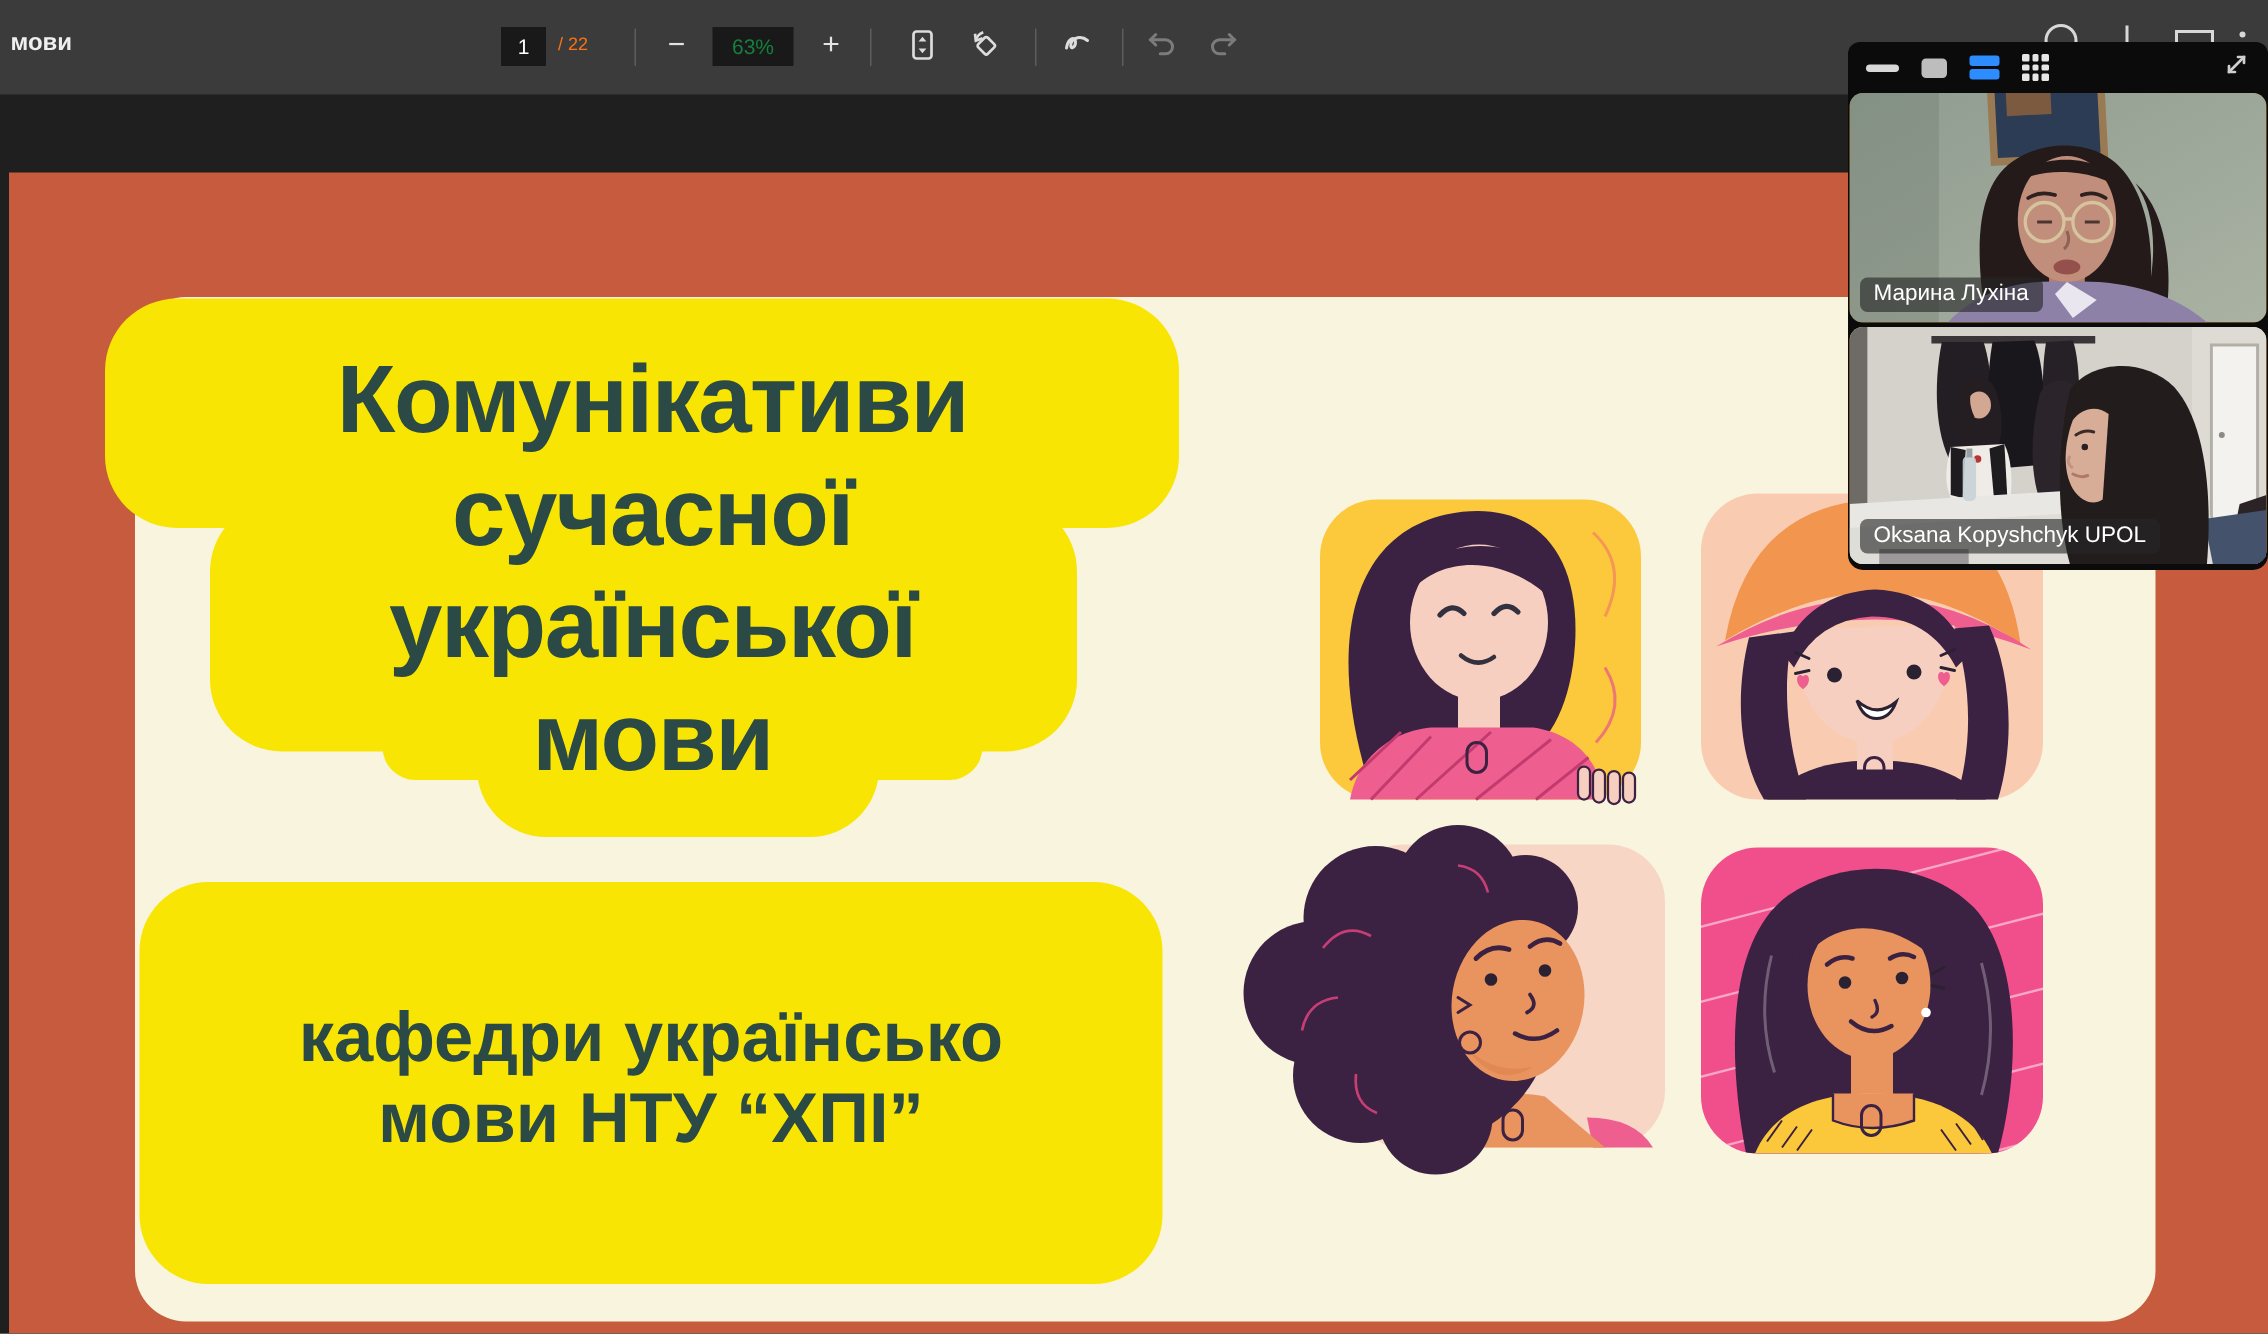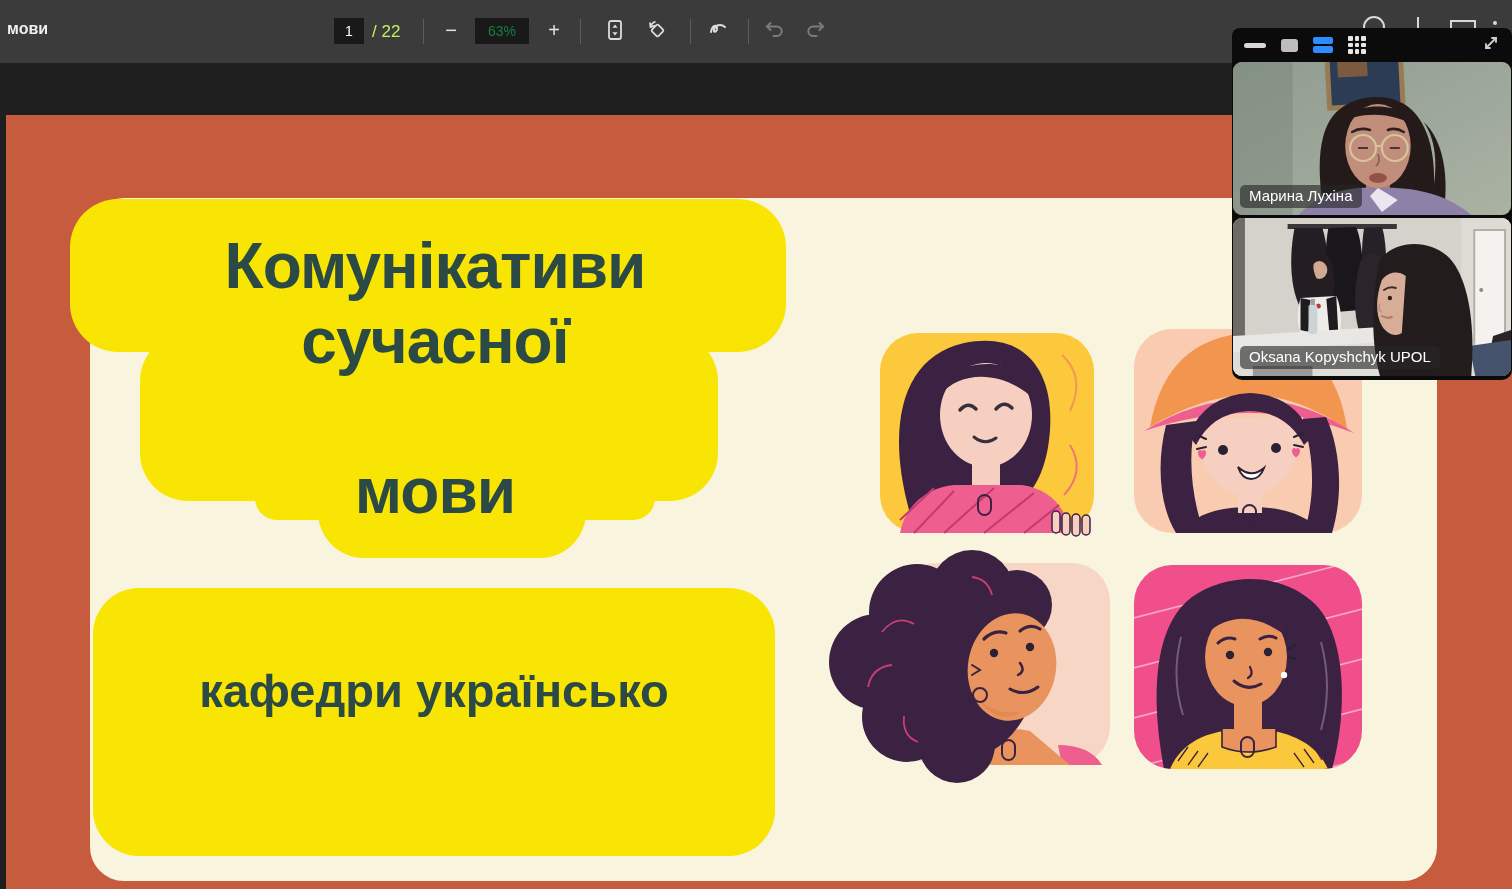--- a/index.html
+++ b/index.html
@@ -9,21 +9,21 @@
   }
   *{box-sizing:border-box;margin:0;padding:0}
   body{background:#111;font-family:"Liberation Sans",sans-serif;}
   .screen{position:relative;width:1512px;height:889px;overflow:hidden;background:#1f1f1f;}
 
   
   .toolbar{position:absolute;left:0;top:0;width:1512px;height:63px;background:var(--toolbar-bg);z-index:5;}
   .doc-title{position:absolute;left:7px;top:20px;font-size:16px;font-weight:bold;color:#efefef;}
   .page-input{position:absolute;left:334px;top:18px;width:30px;height:26px;background:var(--toolbar-box);
     border:none;color:#fff;font-size:14px;text-align:center;font-family:"Liberation Sans",sans-serif;}
-  .page-total{position:absolute;left:372px;top:22px;font-size:17px;color:#bef264;}
+  .page-total{position:absolute;left:372px;top:22px;font-size:12px;color:#f97316;}
   .tsep{position:absolute;top:19px;width:1px;height:25px;background:#5d5d5d;}
   .tbtn{position:absolute;top:16px;width:28px;height:28px;display:flex;align-items:center;justify-content:center;
     color:#e3e3e3;font-size:20px;cursor:pointer;background:none;border:none;}
   .zoom-box{position:absolute;left:475px;top:18px;width:54px;height:26px;background:var(--toolbar-box);
     color:#15803d;font-size:14px;display:flex;align-items:center;justify-content:center;}
   .ticon{position:absolute;top:17px;width:26px;height:26px;display:flex;align-items:center;justify-content:center;}
   .ticon svg{display:block}
   
   .partial{position:absolute;z-index:6;}
   .p-search{left:1363px;top:16px;width:22px;height:22px;border:2px solid #d8d8d8;border-radius:50%;}
@@ -125,23 +125,25 @@
       <div class="slide"></div>
 
       <div class="blob b1a"></div>
       <div class="blob b1b"></div>
       <div class="blob b1c"></div>
       <div class="blob b1d"></div>
       <div class="blob b2"></div>
 
       <div class="tline" style="top:119px">Комунікативи</div>
       <div class="tline" style="top:194px">сучасної</div>
+      <div class="tline" style="top:269px">української</div>
       <div class="tline" style="top:344px">мови</div>
 
       <div class="sline" style="top:552px">кафедри українсько</div>
+      <div class="sline" style="top:606px">мови НТУ “ХПІ”</div>
 
       <svg class="av" style="left:846px;top:178px" width="258" height="252" viewBox="0 0 258 252">
         <rect x="28" y="40" width="214" height="200" rx="38" fill="#fcc93c"></rect>
         <path d="M210,62 q24,22 8,56" stroke="#f08a5c" fill="none" stroke-width="2" opacity=".8"></path>
         <path d="M218,152 q16,26 -6,50" stroke="#e8538c" fill="none" stroke-width="2" opacity=".7"></path>
         <path d="M57,217 C34,132 50,64 112,50 C170,38 202,74 198,137 C195,182 177,210 154,214 Z" fill="#3b2142"></path>
         <rect x="120" y="165" width="28" height="30" fill="#f7cfc0"></rect>
         <ellipse cx="134" cy="122" rx="46" ry="52" fill="#f7cfc0"></ellipse>
         <path d="M88,102 C90,62 180,58 182,106 C152,78 110,76 88,102 Z" fill="#3b2142"></path>
         <path d="M170,80 C190,102 190,147 172,182 C198,154 202,108 186,86 Z" fill="#3b2142"></path>

